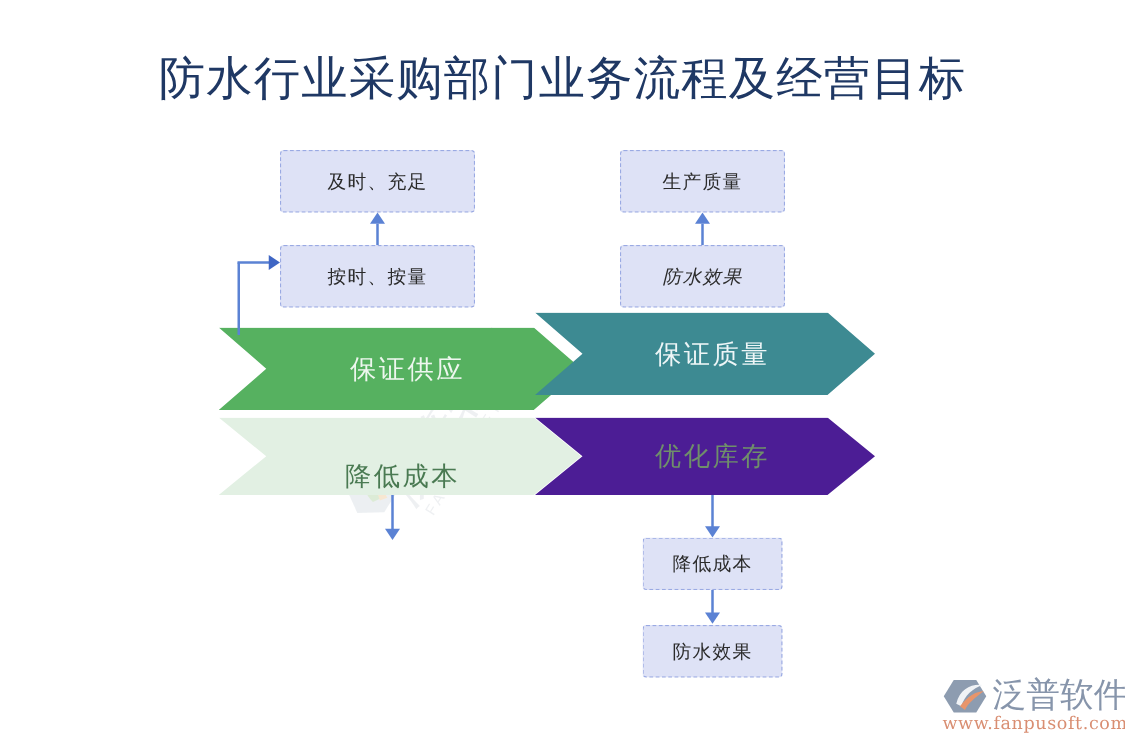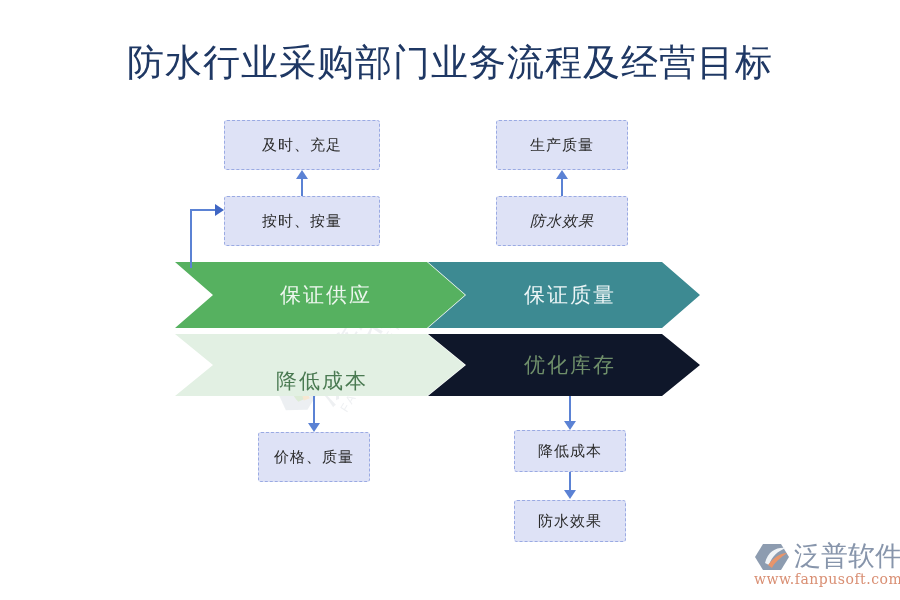--- a/index.html
+++ b/index.html
@@ -63,34 +63,34 @@
     white-space:nowrap;
     letter-spacing:2px;
   }
 
   .chev-a{ left:175px; top:262px; width:290px; height:66px;
      background:#56b160;
      clip-path:polygon(0 0, 252px 0, 290px 33px, 252px 66px, 0 66px, 38px 33px);
   }
   .chev-a span{ color:#eef7ef; left:6px; }
 
-  .chev-b{ left:428px; top:262px; width:272px; height:66px;
+  .chev-b{ left:428px; top:250px; width:272px; height:66px;
      background:#3d8a92;
      clip-path:polygon(0 0, 234px 0, 272px 33px, 234px 66px, 0 66px, 38px 33px);
   }
   .chev-b span{ color:#eef6f7; left:6px; }
 
   .chev-c{ left:175px; top:334px; width:290px; height:62px;
      background:#e2f0e3;
      clip-path:polygon(0 0, 252px 0, 290px 31px, 252px 62px, 0 62px, 38px 31px);
   }
   .chev-c span{ color:#4a7a52; left:2px;margin-top:31px; }
 
   .chev-d{ left:428px; top:334px; width:272px; height:62px;
-     background:#0f172a;
+     background:#4c1d95;
      clip-path:polygon(0 0, 234px 0, 272px 31px, 234px 62px, 0 62px, 38px 31px);
      text-align:right;
   }
   .chev-d span{ color:#6f8f6a; left:6px; }
 
   
   .dbox{
     position:absolute;
     background:#dee2f6;
     border:1px dashed #9aaae3;
@@ -223,23 +223,20 @@
   </div>
   <div class="dbox box-3">
     <span>生产质量</span>
   </div>
   <div class="dbox box-2">
     <span>按时、按量</span>
   </div>
   <div class="dbox box-4">
     <span>防水效果</span>
   </div>
-  <div class="dbox box-5">
-    <span>价格、质量</span>
-  </div>
   <div class="dbox box-6">
     <span>降低成本</span>
   </div>
   <div class="dbox box-7">
     <span>防水效果</span>
   </div>
 
   <div class="logo">
     <svg class="logo-mark" viewBox="0 0 40 34">
       <path d="M3 17 L11 4 L29 4 L37 17 L29 30 L11 30 Z" fill="#8d9cb0"></path>

